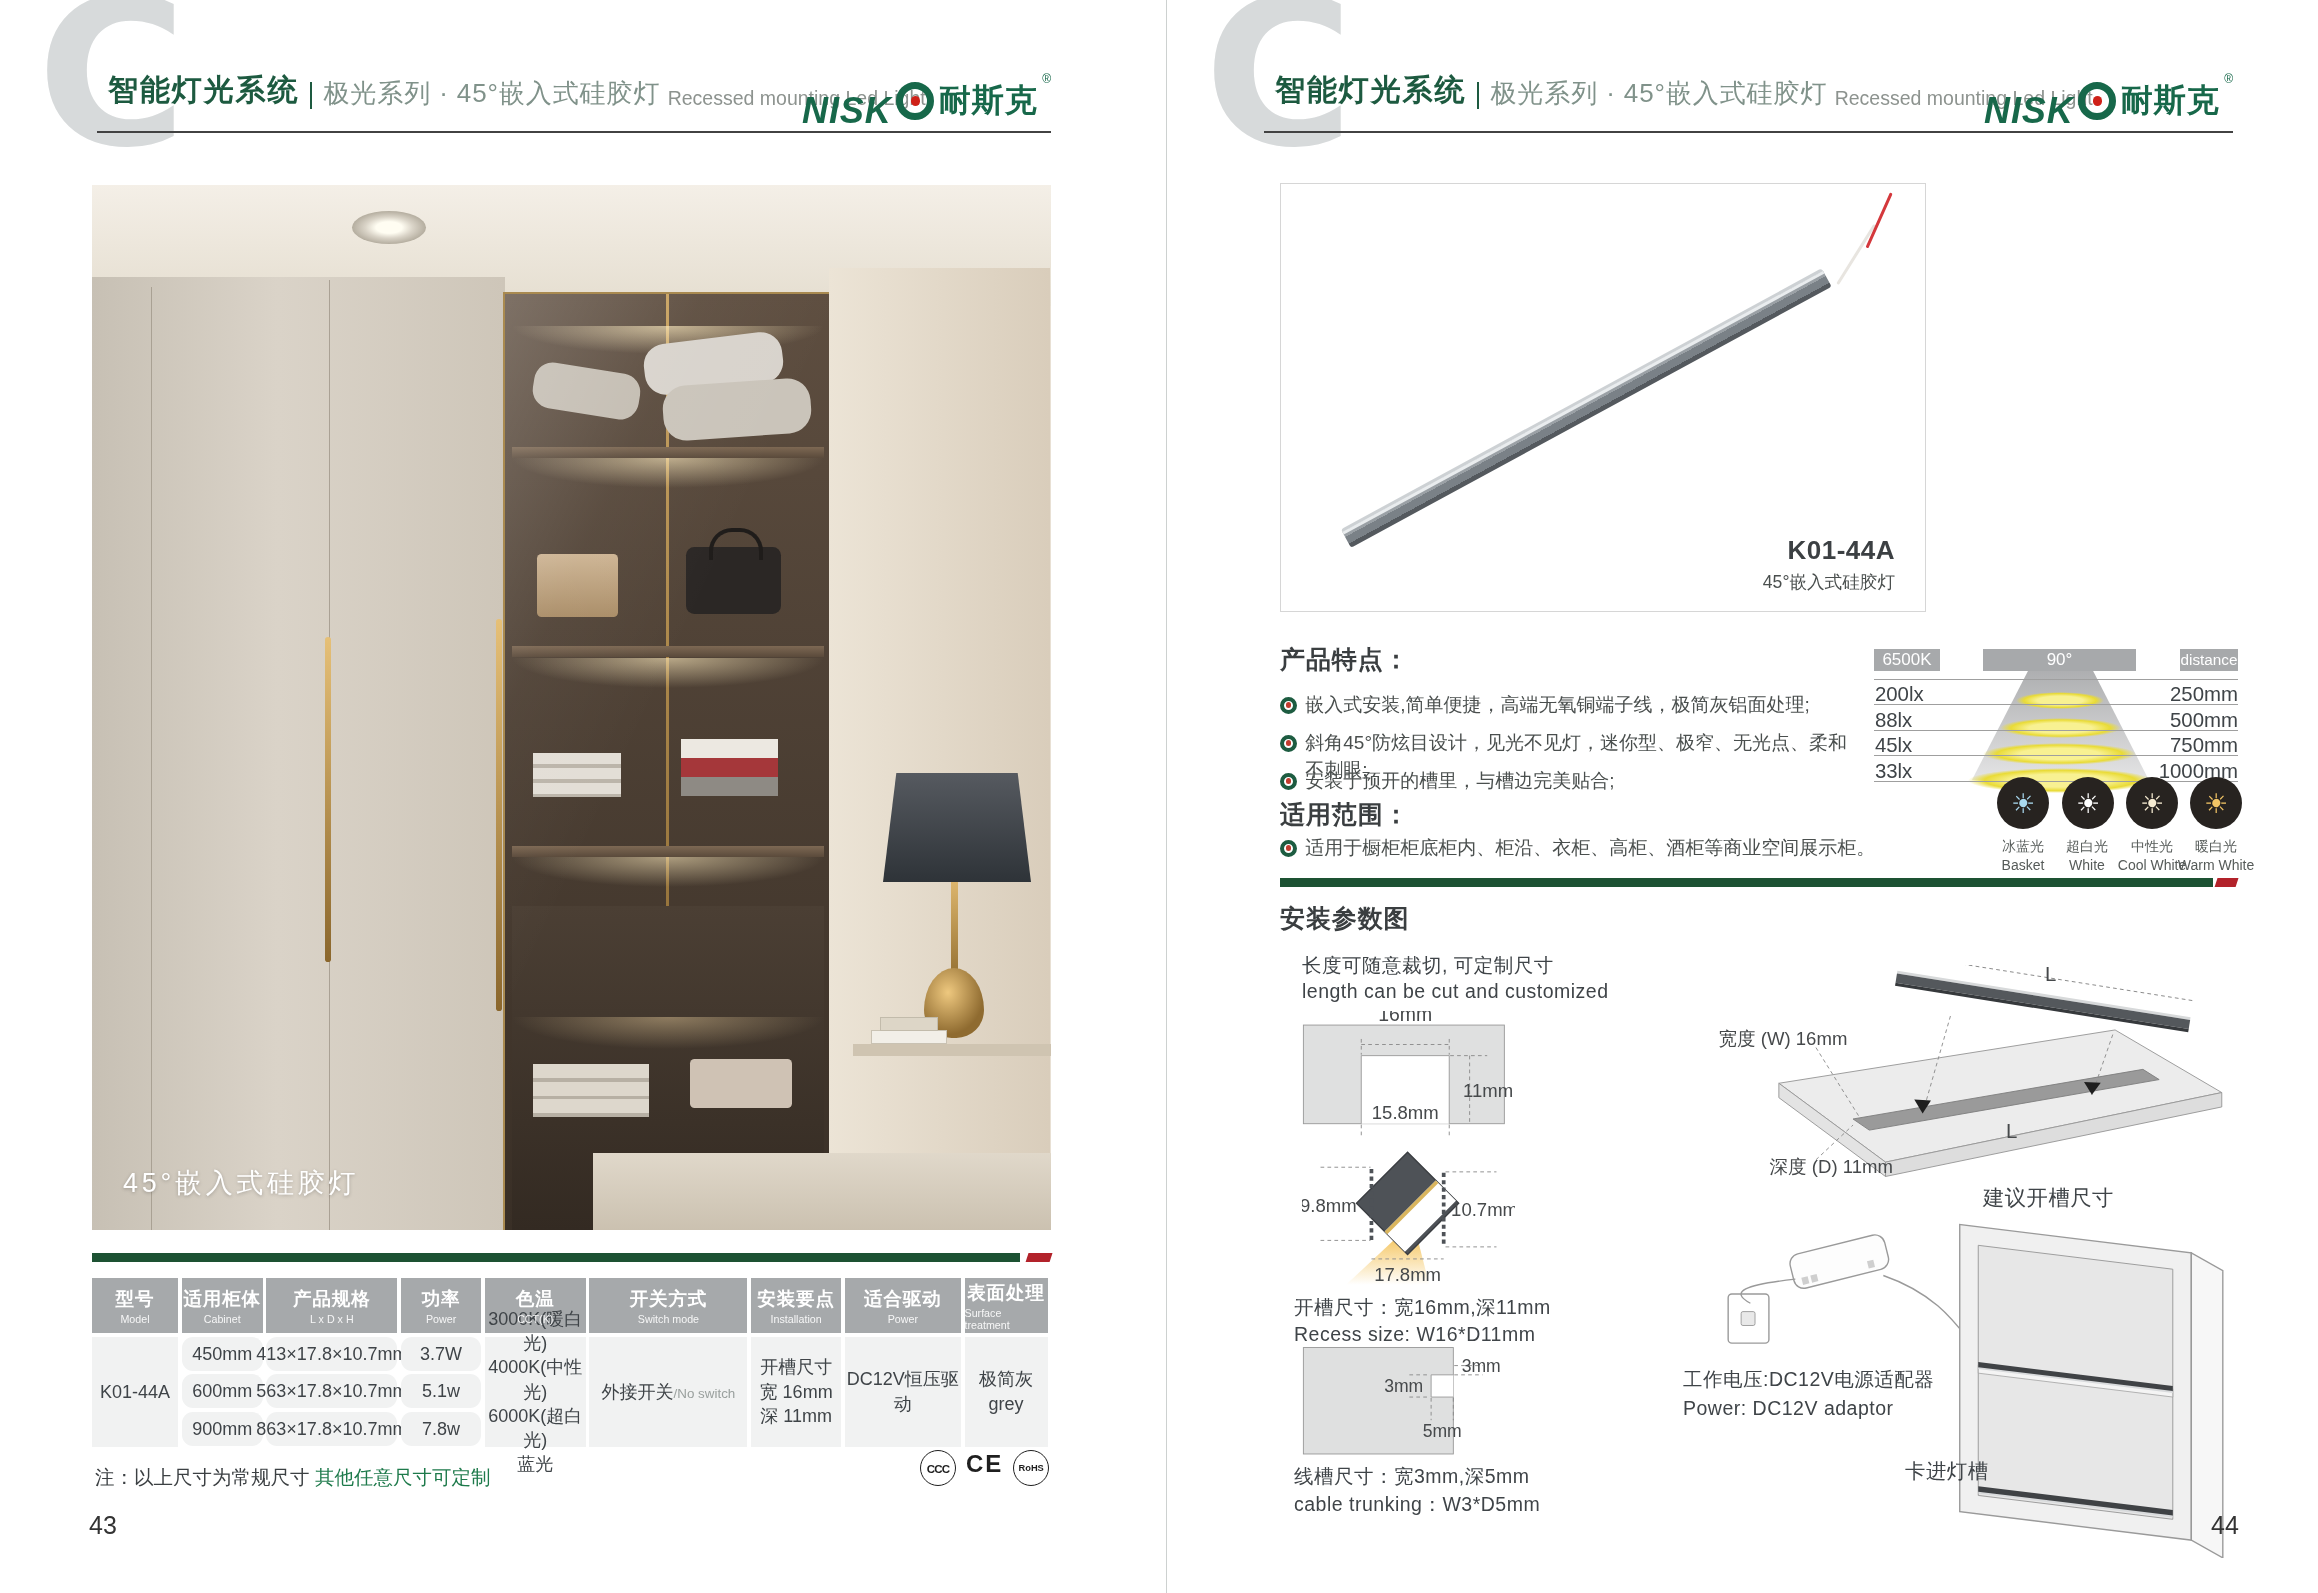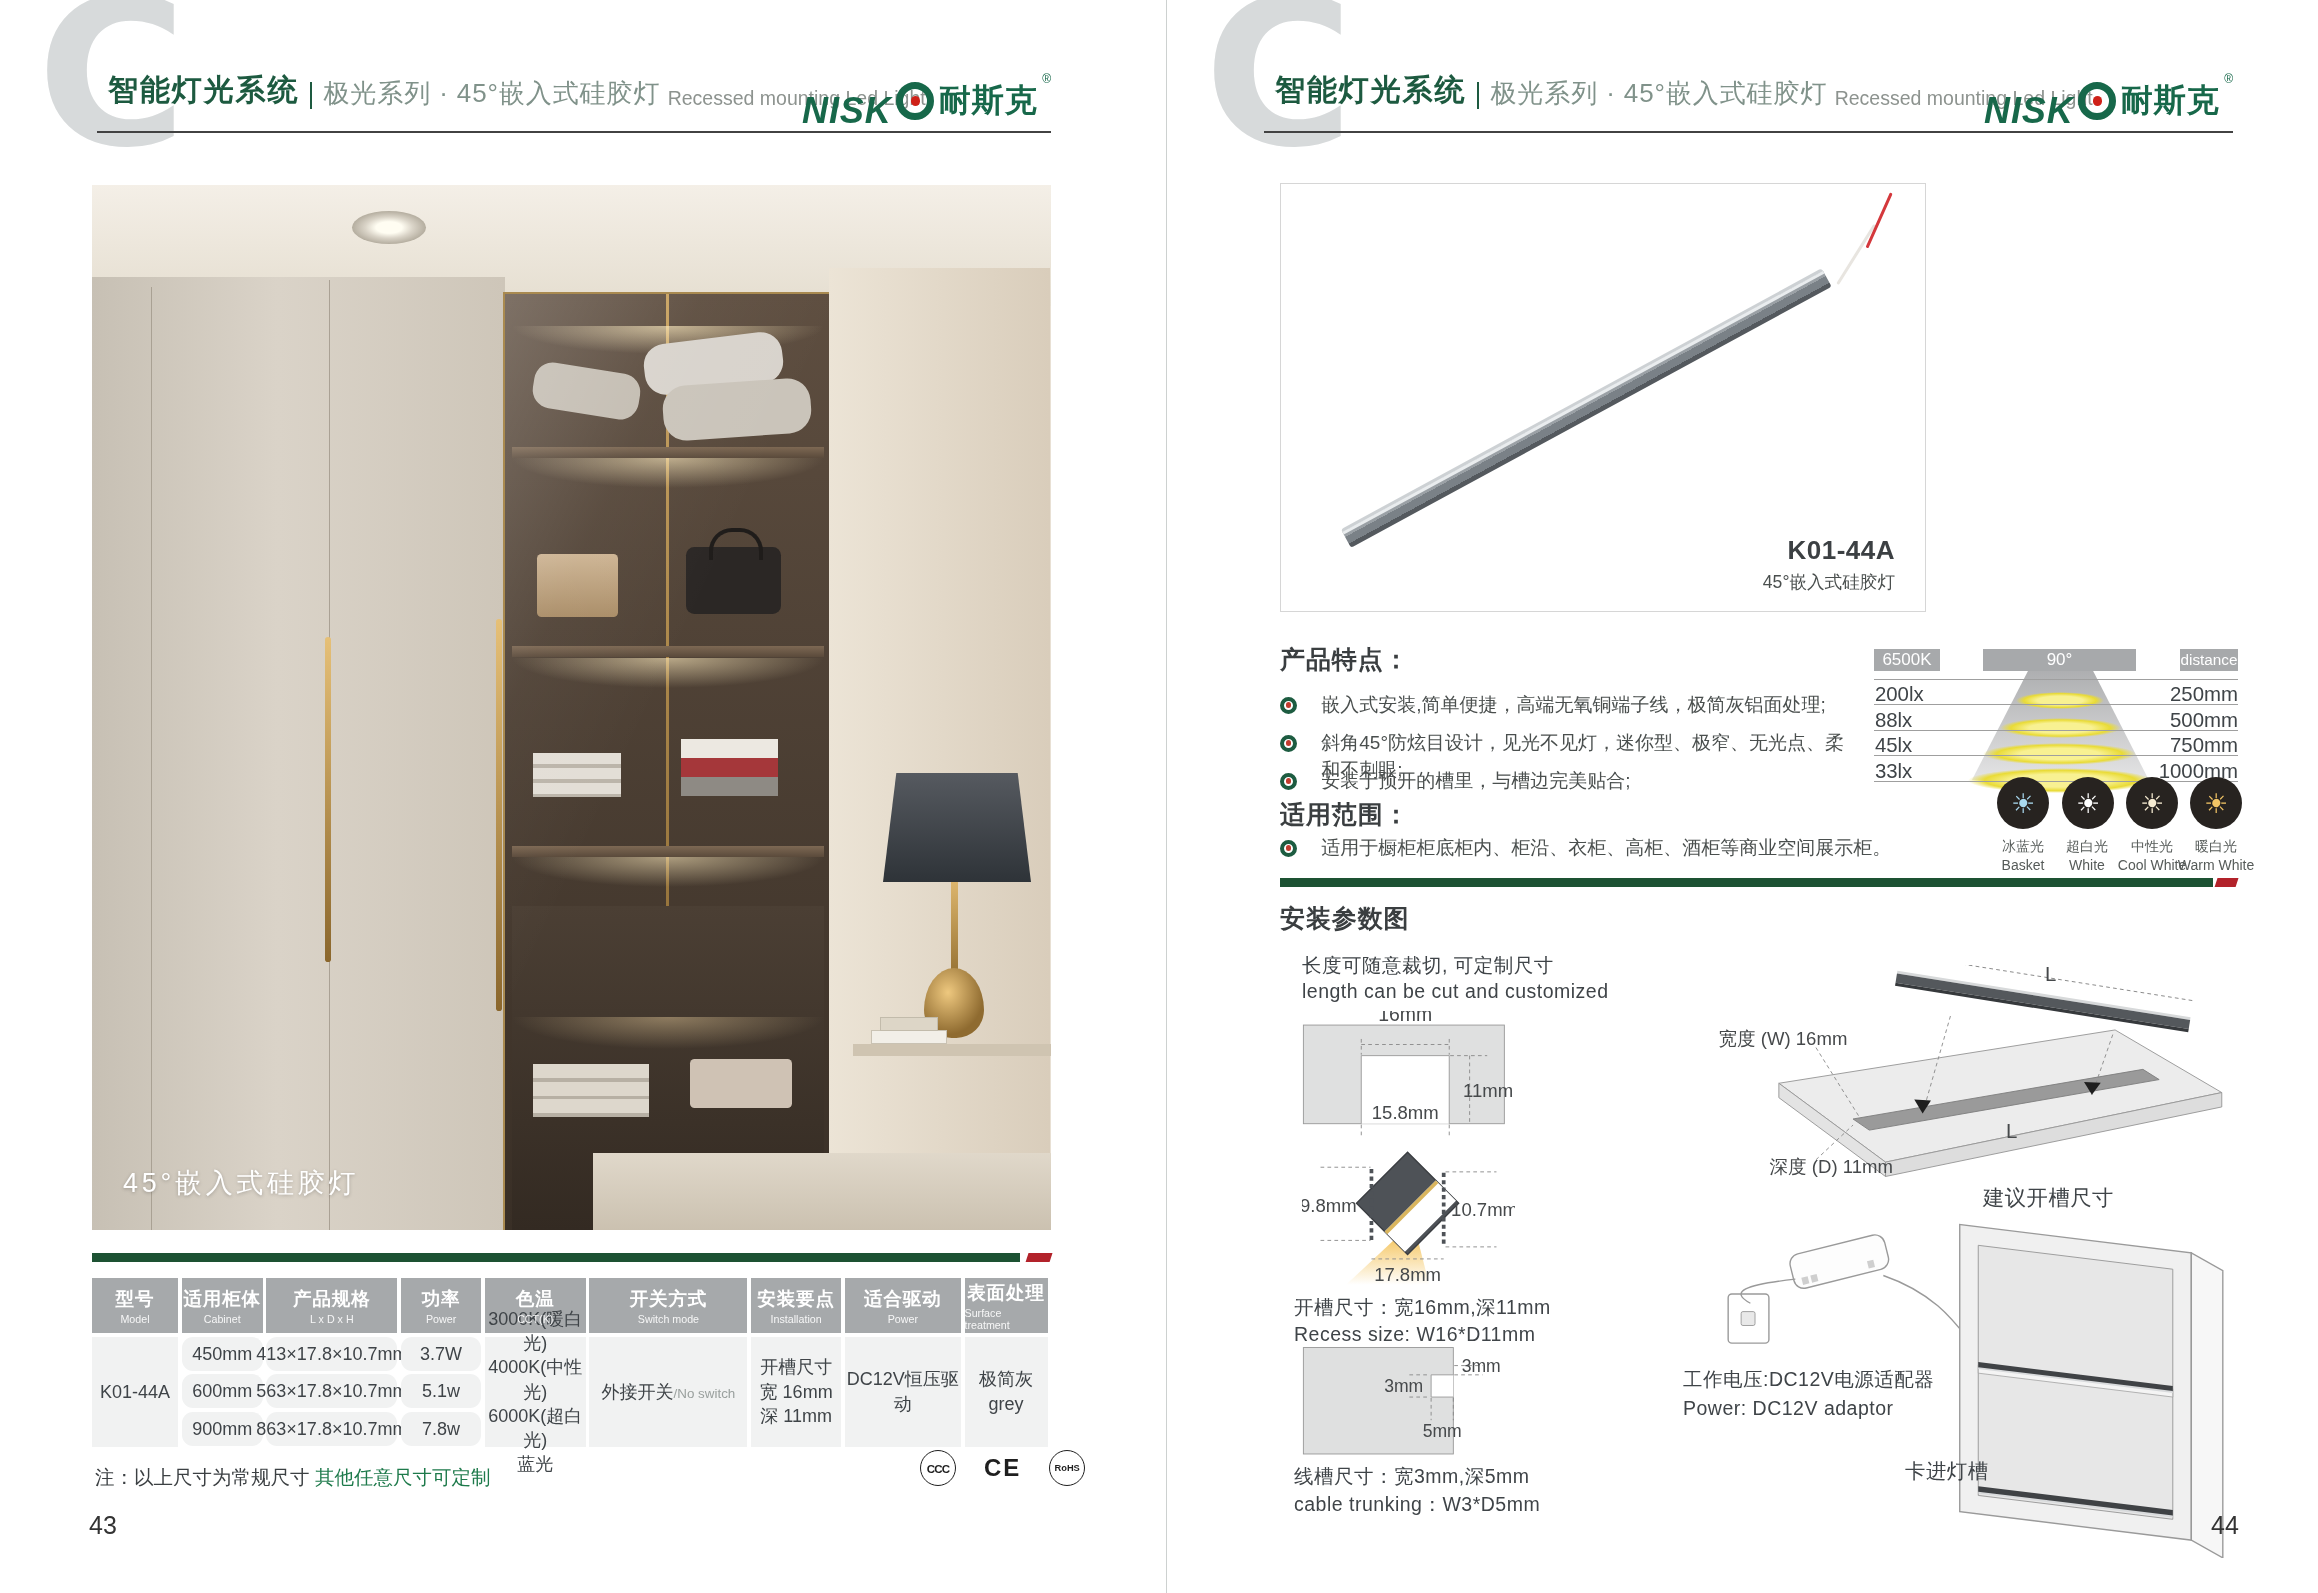--- a/index.html
+++ b/index.html
@@ -40,40 +40,40 @@
   .th{height:55px;background:#a6a9ab;color:#fff;display:flex;flex-direction:column;align-items:center;justify-content:center;}
   .th .cn{font-size:18.5px;font-weight:bold;letter-spacing:0.9px;}
   .th .en{font-size:10.7px;opacity:.9;margin-top:2.8px;}
   .td{background:#f1f2f2;display:flex;flex-direction:column;align-items:center;justify-content:center;font-size:18px;color:#3f4448;height:110px;text-align:center;line-height:1.35;}
   .tstack{display:flex;flex-direction:column;gap:3.7px;height:110px;}
   .tstack .td{height:34px;border-radius:11px;}
   .small-en{font-size:13.4px;color:#9aa09e;}
 
   .note{position:absolute;left:95px;top:1464px;font-size:19.5px;color:#3c4043;}
   .note b{color:#1e7a4b;font-weight:normal;}
-  .certs{position:absolute;left:920px;top:1450px;display:flex;align-items:center;gap:28px;color:#1f1f1f;}
+  .certs{position:absolute;left:920px;top:1450px;display:flex;gap:10px;color:#1f1f1f;}
   .cert-c{width:34px;height:34px;border:1.9px solid #1f1f1f;border-radius:50%;display:flex;align-items:center;justify-content:center;font-size:11.6px;font-weight:bold;letter-spacing:-0.9px;}
   .cert-ce{font-size:24px;font-weight:bold;letter-spacing:1.9px;}
   .pagenum{position:absolute;font-size:25px;color:#333;}
 
   
   .pbox{position:absolute;border:1.4px solid #d6d6d6;background:#fff;overflow:hidden;}
   .ledbar{position:absolute;border-radius:2.8px;
      background:linear-gradient(180deg,#cdd1d4 0%,#cdd1d4 16%,#9aa0a5 16%,#9aa0a5 42%,#7a8187 42%,#7a8187 78%,#54595e 78%,#54595e 100%);}
   .ledbar::after{content:"";position:absolute;left:0;right:0;top:16%;height:12%;background:#e9ecee;}
   .wire-w{position:absolute;height:2.8px;background:#e8e5e0;border-radius:1.4px;}
   .wire-r{position:absolute;height:2.8px;background:#d4383c;border-radius:1.4px;}
   .pbox-model{position:absolute;right:30px;bottom:16.7px;text-align:right;}
   .pbox-model .m{font-size:26px;font-weight:bold;color:#3c4043;letter-spacing:0.5px;}
   .pbox-model .s{font-size:17.6px;color:#4a4f4e;margin-top:4.6px;}
   .pbox-series{position:absolute;left:14px;top:12px;font-size:19.5px;color:#4a4f4e;letter-spacing:0.9px;}
 
   
   .sec-title{position:absolute;font-size:25px;font-weight:bold;color:#3a3e40;letter-spacing:0.9px;}
-  .bullet{position:absolute;display:flex;align-items:flex-start;gap:24px;font-size:19px;color:#4a4f4e;line-height:1.4;}
+  .bullet{position:absolute;display:flex;align-items:flex-start;gap:8px;font-size:19px;color:#4a4f4e;line-height:1.4;}
   .bdot{width:9.3px;height:9.3px;border:4.2px solid #1d5c41;border-radius:50%;position:relative;flex:none;margin-top:4.6px;}
   .bdot::after{content:"";position:absolute;left:50%;top:50%;width:5.6px;height:5.6px;margin:-2.8px 0 0 -2.8px;background:#c23b2e;border-radius:50%;}
 
   
   .lux{position:absolute;left:707px;top:649px;width:364px;height:218px;}
   .luxhead{position:absolute;top:0;height:22px;background:#a7a9ab;color:#fff;display:flex;align-items:center;justify-content:center;font-size:17px;}
   .luxline{position:absolute;left:0;right:0;border-top:0.9px solid #9f9f9f;}
   .luxl{position:absolute;font-size:20.4px;color:#3f4448;}
   .cone{position:absolute;left:0;top:22px;width:364px;height:109px;
         clip-path:polygon(42.3% 0,60.2% 0,75.5% 100%,26.9% 100%);

